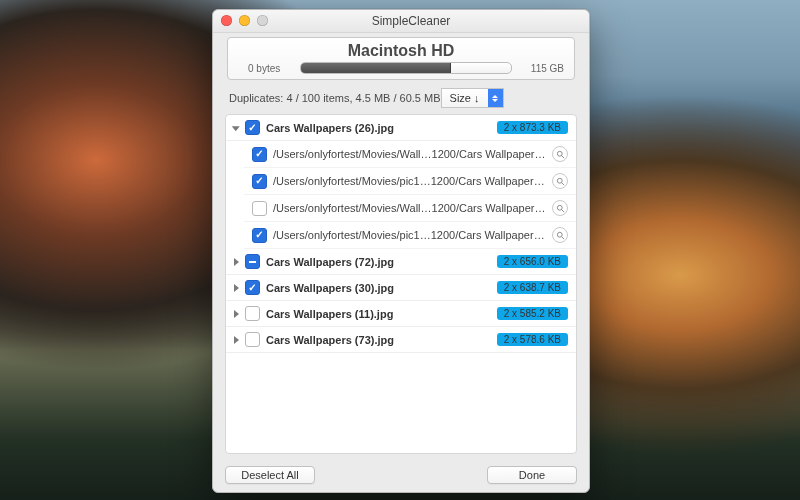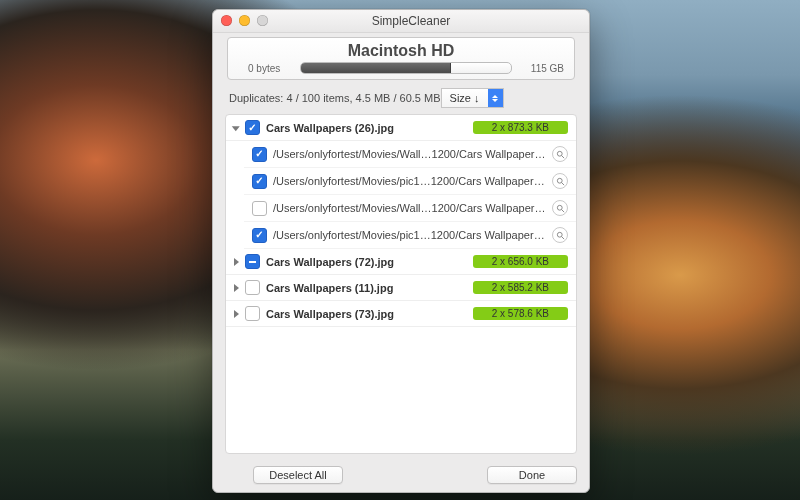--- a/index.html
+++ b/index.html
@@ -146,44 +146,44 @@
     background:#fff;
     border:1px solid #b7b7b7;
     display:flex;align-items:center;justify-content:center;
     font-size:10px;color:#fff;
   }
   .chk.checked { background:#2872e0; border-color:#2160c4; }
   .chk.checked::after { content:"✓"; line-height:1; font-weight:700; }
   .chk.mixed   { background:#2872e0; border-color:#2160c4; }
   .chk.mixed::after { content:""; display:block; width:7px;height:2px;background:#fff; }
   .size-badge {
-    background:#84cc16;
+    background:#0ea5e9;
     color:#333;
     font-size:10px;
-    padding:1px 19px;
+    padding:1px 7px;
     border-radius:3px;
     margin-left:32px;
   }
   .reveal {
     width:14px;height:14px;border-radius:50%;
     border:1px solid #c9c9c9;
     display:flex;align-items:center;justify-content:center;
     color:#8a8a8a;font-size:9px;
   }
   .reveal svg { width:9px;height:9px;display:block; }
   .reveal svg * { stroke:#8a8a8a; }
   .children { padding-left: 18px; }
   .children .file-row { border-bottom:1px solid #f2f2f2; }
 
   
   .btn-row {
     display:flex; justify-content:space-between;
     padding:8px 12px;
   }
-  .btn-row.top { margin-top:6px; padding-top:6px;margin-left:28px; }
+  .btn-row.top { margin-top:6px; padding-top:6px; }
   .footer { border-top:1px solid #d2d1d1; background:#ecebeb; border-bottom-left-radius:6px;border-bottom-right-radius:6px;}
   .btn {
     min-width:60px;
     padding:2px 14px;
     font-size:11px;
     color:#333;
     background:linear-gradient(#ffffff,#f3f3f3);
     border:1px solid #c2c1c1;
     border-radius:4px;
     box-shadow: 0 1px 0 rgba(0,0,0,.04);
@@ -282,20 +282,26 @@
         </div>
       </div>
       <div class="group-header">
         <span class="disclosure "></span>
         <span class="chk mixed"></span>
         <span class="name">Cars Wallpapers (72).jpg</span>
         <span class="size-badge">2 x 656.0 KB</span>
       </div>
       <div class="group-header">
         <span class="disclosure "></span>
+        <span class="chk checked"></span>
+        <span class="name">Cars Wallpapers (30).jpg</span>
+        <span class="size-badge">2 x 638.7 KB</span>
+      </div>
+      <div class="group-header">
+        <span class="disclosure "></span>
         <span class="chk "></span>
         <span class="name">Cars Wallpapers (11).jpg</span>
         <span class="size-badge">2 x 585.2 KB</span>
       </div>
       <div class="group-header">
         <span class="disclosure "></span>
         <span class="chk "></span>
         <span class="name">Cars Wallpapers (73).jpg</span>
         <span class="size-badge">2 x 578.6 KB</span>
       </div>

